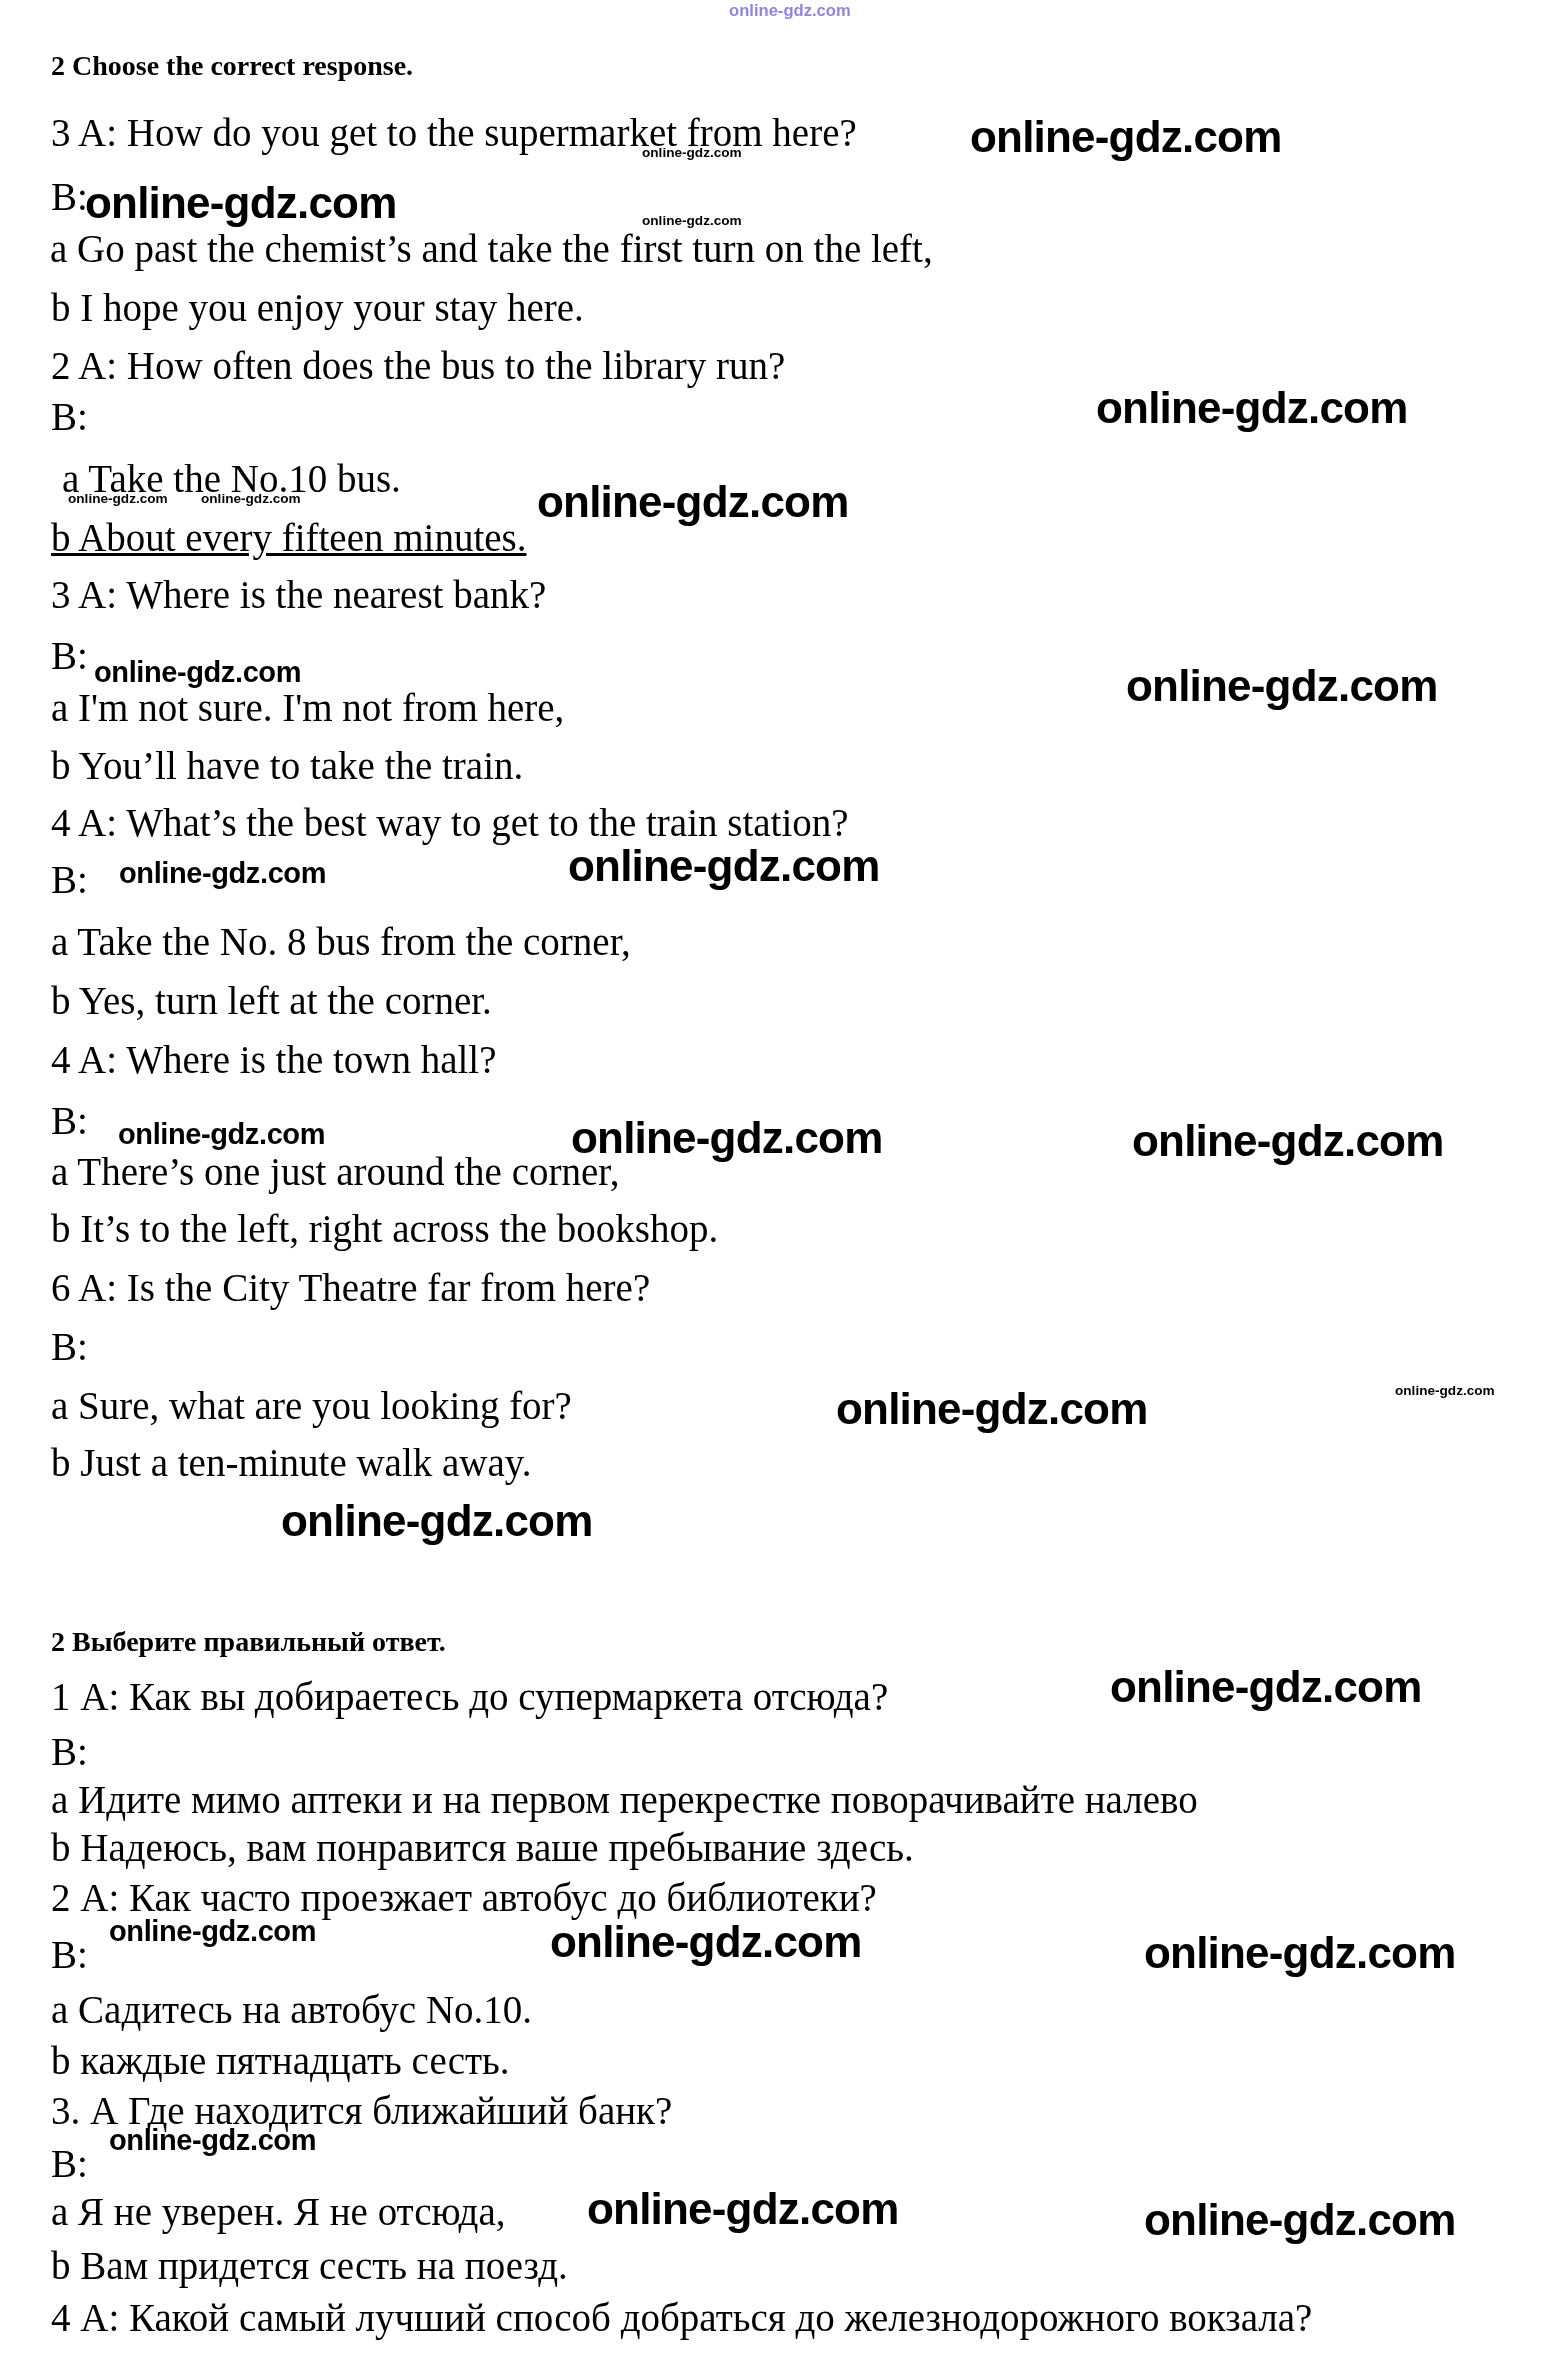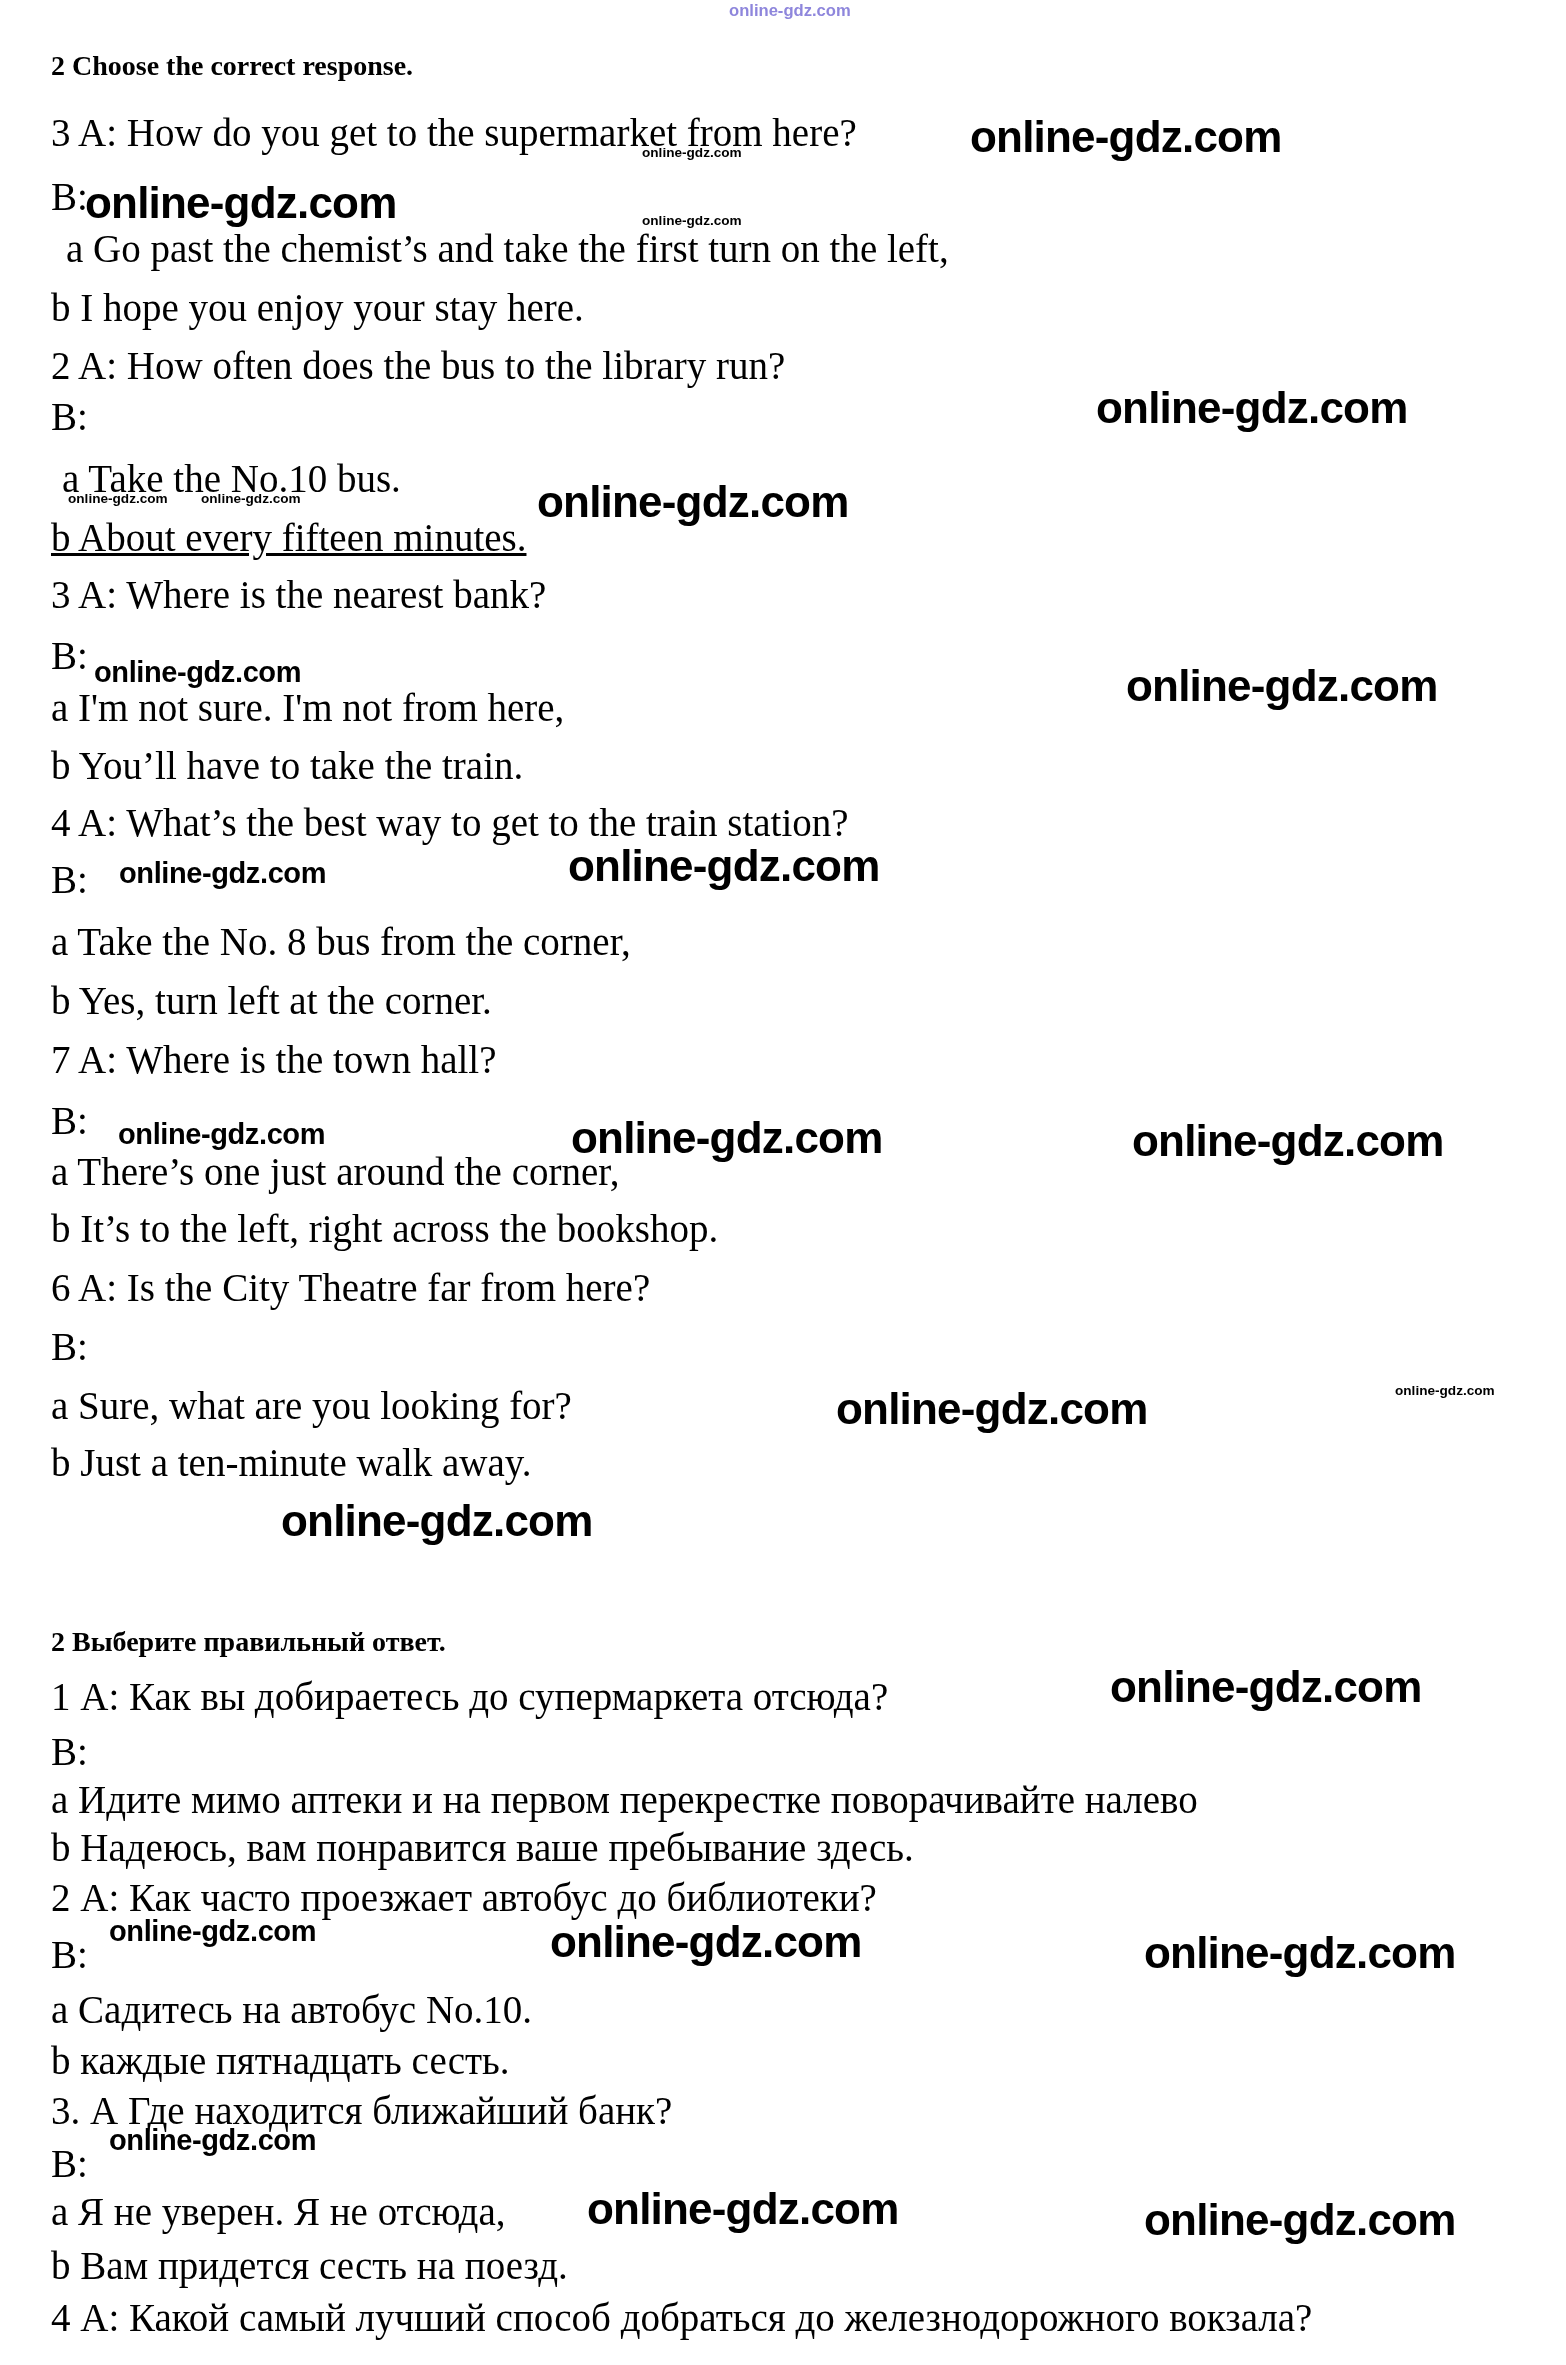--- a/index.html
+++ b/index.html
@@ -81,21 +81,21 @@
   <div class="title" style="left:51px; top:51px;">2 Choose the correct response.</div>
 
   <div class="t" style="left:51px; top:113px;">3 A: How do you get to the supermarket from here?</div>
   <div class="wm-big" style="left:970px; top:115px;">online-gdz.com</div>
   <div class="wm-tiny" style="left:642px;  top:146px;">online-gdz.com</div>
 
   <div class="t" style="left:51px; top:177px;">B:</div>
   <div class="wm-big" style="left:85px;  top:181px;">online-gdz.com</div>
   <div class="wm-tiny" style="left:642px;  top:214px;">online-gdz.com</div>
 
-  <div class="t" style="left:66px; top:229px;">a Go past the chemist’s and take the first turn on the left,</div>
+  <div class="t" style="left:50px; top:229px;">a Go past the chemist’s and take the first turn on the left,</div>
   <div class="t" style="left:51px; top:288px;">b I hope you enjoy your stay here.</div>
 
   <div class="t" style="left:51px; top:346px;">2 A: How often does the bus to the library run?</div>
   <div class="t" style="left:51px; top:397px;">B:</div>
   <div class="wm-big" style="left:1096px; top:386px;">online-gdz.com</div>
 
   <div class="t" style="left:51px; top:459px;margin-left:11px;">a Take the No.10 bus.</div>
   <div class="wm-tiny" style="left:68px;  top:492px;">online-gdz.com</div>
   <div class="wm-tiny" style="left:201px; top:492px;">online-gdz.com</div>
   <div class="wm-big" style="left:537px; top:480px;">online-gdz.com</div>
@@ -111,21 +111,21 @@
   <div class="t" style="left:51px; top:746px;">b You’ll have to take the train.</div>
 
   <div class="t" style="left:51px; top:803px;">4 A: What’s the best way to get to the train station?</div>
   <div class="t" style="left:51px; top:860px;">B:</div>
   <div class="wm-med" style="left:119px; top:859px;">online-gdz.com</div>
   <div class="wm-big" style="left:568px; top:844px;">online-gdz.com</div>
 
   <div class="t" style="left:51px; top:922px;">a Take the No. 8 bus from the corner,</div>
   <div class="t" style="left:51px; top:981px;">b Yes, turn left at the corner.</div>
 
-  <div class="t" style="left:51px; top:1040px;">7 A: Where is the town hall?</div>
+  <div class="t" style="left:51px; top:1040px;">4 A: Where is the town hall?</div>
   <div class="t" style="left:51px; top:1101px;">B:</div>
   <div class="wm-med" style="left:118px;  top:1120px;">online-gdz.com</div>
   <div class="wm-big" style="left:571px;  top:1116px;">online-gdz.com</div>
   <div class="wm-big" style="left:1132px; top:1119px;">online-gdz.com</div>
 
   <div class="t" style="left:51px; top:1152px;">a There’s one just around the corner,</div>
   <div class="t" style="left:51px; top:1209px;">b It’s to the left, right across the bookshop.</div>
 
   <div class="t" style="left:51px; top:1268px;">6 A: Is the City Theatre far from here?</div>
   <div class="t" style="left:51px; top:1327px;">B:</div>

